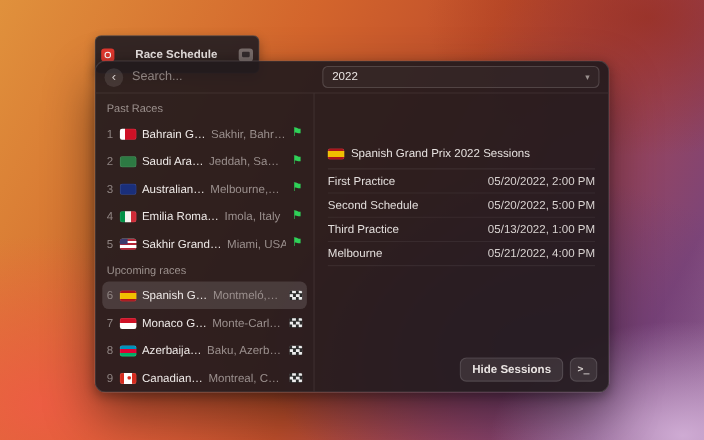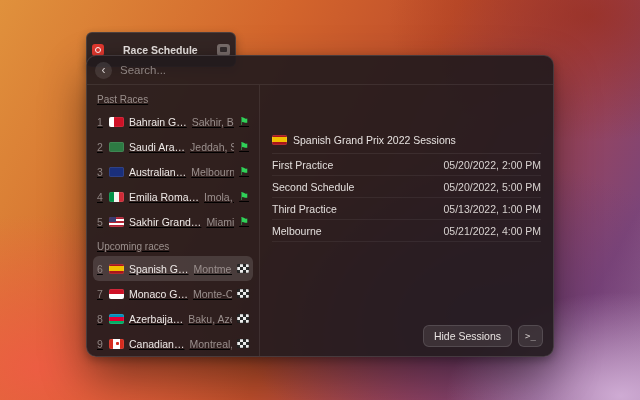--- a/index.html
+++ b/index.html
@@ -43,22 +43,22 @@
     color:#e8e3e1; font-size:11.5px; font-family:inherit; }
   .search-input::placeholder { color:#8d8381; }
   .year-dropdown { width:252px; height:20px; flex:none; display:flex; align-items:center;
     border:1px solid rgba(255,255,255,0.15); border-radius:5px; background:rgba(255,255,255,0.03);
     padding:0 8px; font-size:10.5px; color:#ebe6e4; cursor:pointer; }
   .year-dropdown .chev { margin-left:auto; color:#9a908e; font-size:8px; }
 
   .content { flex:1; display:flex; min-height:0; }
 
   
-  .list-panel { width:173px; flex:none; border-right:1px solid rgba(255,255,255,0.08);
-    padding:2px 6px 4px; overflow:hidden;text-decoration:underline; }
+  .list-panel { width:199px; flex:none; border-right:1px solid rgba(255,255,255,0.08);
+    padding:2px 6px 4px; overflow:hidden; }
   .section-label { font-size:10px; color:#9b908d; padding:7px 4px 4px; }
   .row { height:25px; display:flex; align-items:center; gap:5px; padding:0 4px;
     border-radius:6px; font-size:10.5px; cursor:pointer; }
   .row.selected { background:rgba(255,255,255,0.13); }
   .row .num { color:#8f8482; width:7px; flex:none; }
   .flag { width:15px; height:10px; border-radius:2px; flex:none; position:relative;
     box-shadow:inset 0 0 0 0.5px rgba(255,255,255,0.18); }
   .row .name { color:#eee9e7; white-space:nowrap; flex:none; }
   .row .loc { color:#9a8f8d; white-space:nowrap; overflow:hidden; flex:1; min-width:0; }
   .row .status { margin-left:auto; flex:none; display:flex; align-items:center; }
@@ -87,21 +87,21 @@
   .detail-header { height:27px; display:flex; align-items:center; gap:6px;
     font-size:10.5px; color:#e6e1df; border-bottom:1px solid rgba(255,255,255,0.07); }
   .session-row { height:22px; display:flex; align-items:center;
     border-bottom:1px solid rgba(255,255,255,0.06); font-size:10.5px; }
   .session-row:last-of-type { border-bottom:none; }
   .session-row .label { color:#e2dddb; }
   .session-row .value { margin-left:auto; color:#d8d2d0; display:flex; align-items:center; gap:5px; }
 
   .footer { position:absolute; right:10px; bottom:9px; display:flex; gap:6px; }
   .btn { background:rgba(255,255,255,0.09); border:1px solid rgba(255,255,255,0.12);
-    border-radius:6px; color:#e9e4e2; font-size:10.5px; padding:4px 10px; cursor:pointer; }
+    border-radius:6px; color:#e9e4e2; font-size:10.5px; padding:4px 10px; cursor:pointer;font-weight:bold; }
   .icon-btn { width:25px; display:flex; align-items:center; justify-content:center;
     font-family:"DejaVu Sans Mono",monospace; font-size:9px; color:#d0cac8; padding:4px 0; }
 </style>
 </head>
 <body>
 
 <div class="wallpaper"></div>
 
 <div class="tab">
   <span class="tab-app-icon">
@@ -113,20 +113,24 @@
     </span>
 </div>
 
 <div class="window">
 
   <div class="topbar">
     <div class="back-btn">
       <span>‹</span>
     </div>
     <input class="search-input" placeholder="Search..." style="">
+    <div class="year-dropdown">
+      <span>2022</span>
+      <span class="chev">▾</span>
+    </div>
   </div>
 
   <div class="content">
 
     <div class="list-panel">
       <div class="section-label">Past Races</div>
 
       <div class="row">
         <span class="num">1</span>
         <span class="flag f-bh"></span>

